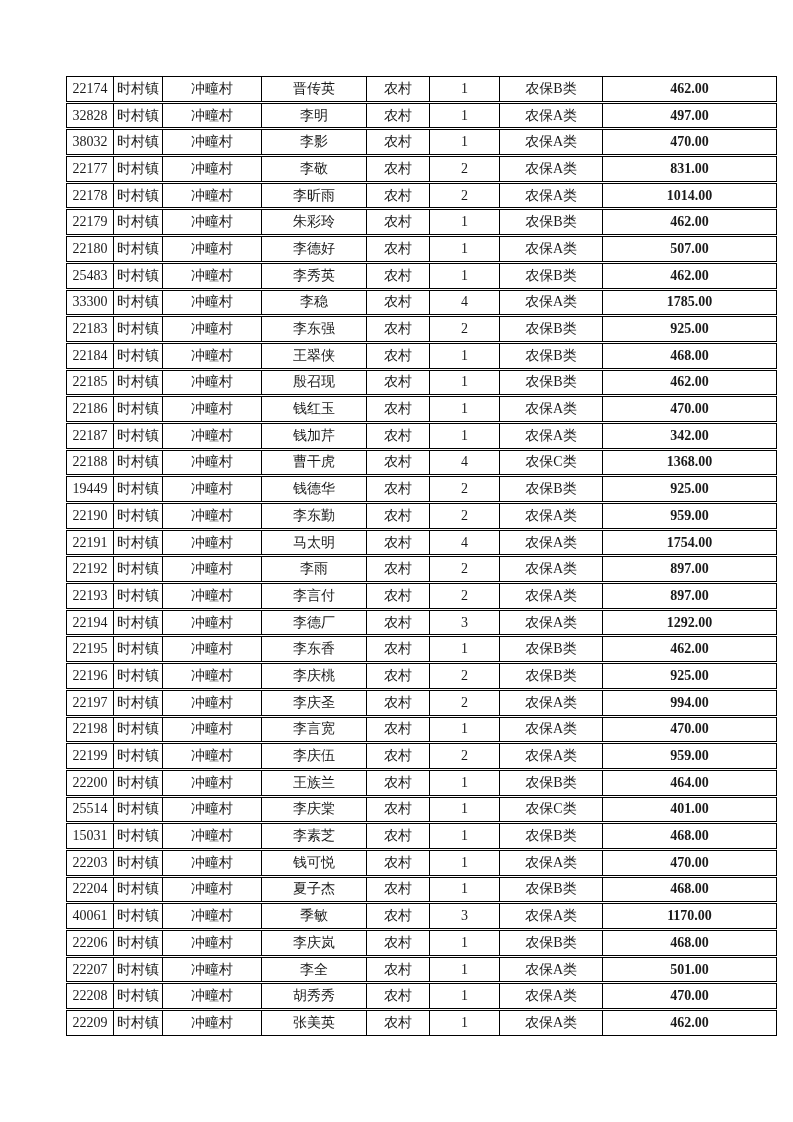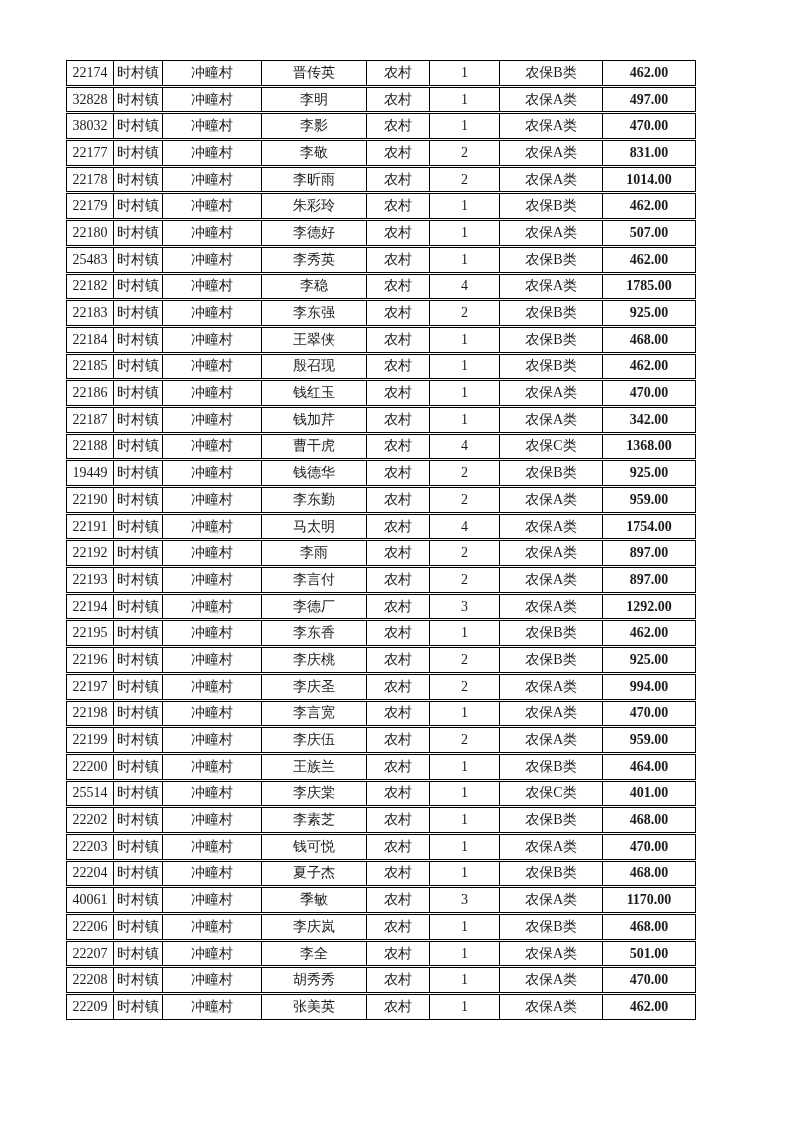--- a/index.html
+++ b/index.html
@@ -7,22 +7,22 @@
     position: relative;
     width: 793px;
     height: 1122px;
     background: #ffffff;
     overflow: hidden;
     font-family: "Liberation Serif", "DejaVu Serif", serif;
   }
   .roster-table {
     position: absolute;
     left: 66px;
-    top: 60px;
-    width: 630px;
+    top: 76px;
+    width: 711px;
   }
   .row {
     display: grid;
     grid-template-columns: 47px 49px 99px 105px 63px 70px 103px 1fr;
     height: 25.7px;
     box-sizing: border-box;
     border: 1px solid #000000;
     margin-bottom: 1px; 
     background: #ffffff;
   }
@@ -119,21 +119,21 @@
           <div class="cell">25483</div>
           <div class="cell">时村镇</div>
           <div class="cell">冲疃村</div>
           <div class="cell">李秀英</div>
           <div class="cell">农村</div>
           <div class="cell">1</div>
           <div class="cell">农保B类</div>
           <div class="cell">462.00</div>
         </div>
         <div class="row">
-          <div class="cell">22182</div>
+          <div class="cell">33300</div>
           <div class="cell">时村镇</div>
           <div class="cell">冲疃村</div>
           <div class="cell">李稳</div>
           <div class="cell">农村</div>
           <div class="cell">4</div>
           <div class="cell">农保A类</div>
           <div class="cell">1785.00</div>
         </div>
         <div class="row">
           <div class="cell">22183</div>
@@ -319,21 +319,21 @@
           <div class="cell">25514</div>
           <div class="cell">时村镇</div>
           <div class="cell">冲疃村</div>
           <div class="cell">李庆棠</div>
           <div class="cell">农村</div>
           <div class="cell">1</div>
           <div class="cell">农保C类</div>
           <div class="cell">401.00</div>
         </div>
         <div class="row">
-          <div class="cell">22202</div>
+          <div class="cell">15031</div>
           <div class="cell">时村镇</div>
           <div class="cell">冲疃村</div>
           <div class="cell">李素芝</div>
           <div class="cell">农村</div>
           <div class="cell">1</div>
           <div class="cell">农保B类</div>
           <div class="cell">468.00</div>
         </div>
         <div class="row">
           <div class="cell">22203</div>

